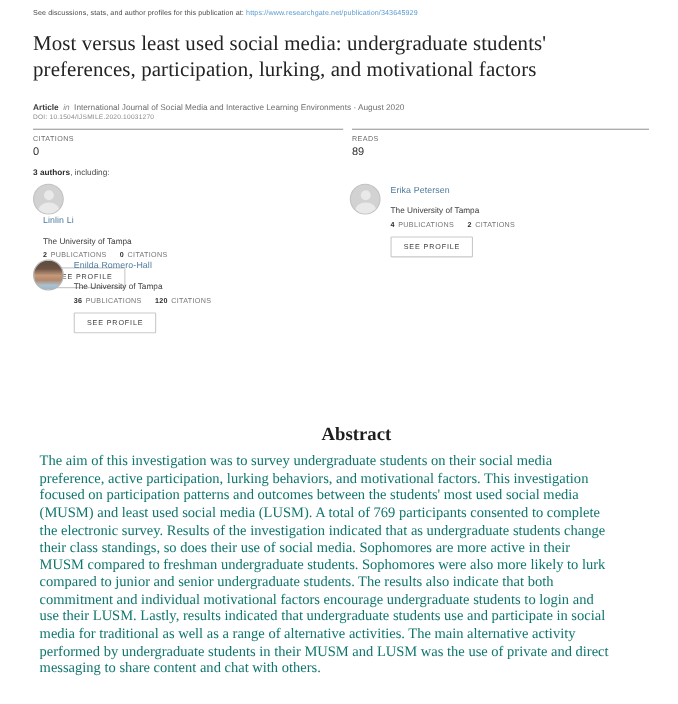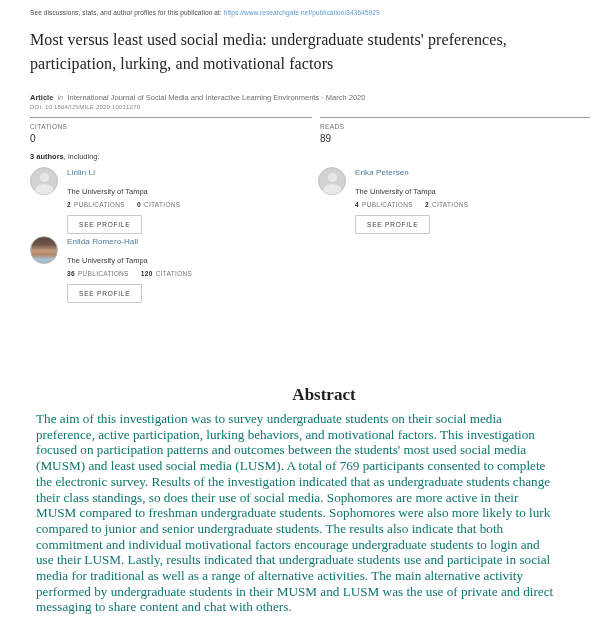--- a/index.html
+++ b/index.html
@@ -17,21 +17,21 @@
   .notice {
     position: absolute; left: 30px; top: 9px; width: 560px;
     font-size: 6.5px; color: #4a4a4a; letter-spacing: 0.1px;
   }
   .notice a { color: #5b9ad0; text-decoration: none; }
 
   
   .title {
     position: absolute; left: 30px; top: 28px; width: 548px;
     font-family: "Liberation Serif", serif;
-    font-size: 16px; line-height: 23.5px; font-weight: 400;
+    font-size: 19px; line-height: 23.5px; font-weight: 400;
     color: #232323; letter-spacing: 0.1px;
   }
 
   
   .meta-line {
     position: absolute; left: 30px; top: 93px;
     font-size: 7.5px; color: #6e6e6e;
   }
   .meta-line .type { font-weight: bold; color: #3a3a3a; }
   .meta-line .in { font-style: italic; color: #8a8a8a; padding: 0 2px; }
@@ -51,21 +51,21 @@
   .stat-value { font-size: 10px; color: #2e2e2e; margin-top: 3px; }
 
   
   .authors-intro {
     position: absolute; left: 30px; top: 152px;
     font-size: 7.5px; color: #4a4a4a;
   }
   .authors-intro b { color: #2e2e2e; }
 
   .author-card { position: absolute; width: 285px; display: flex; }
-  .card-0 { left: 30px;  top: 167px; }
+  .card-0 { left: 30px;  top: 167px; flex-direction: column; }
   .card-1 { left: 318px; top: 167px; }
   .card-2 { left: 30px;  top: 236px; }
 
   .avatar {
     width: 28px; height: 28px; border-radius: 50%;
     background: #d2d2d2; border: 1px solid #c2c2c2;
     flex: 0 0 auto; position: relative; overflow: hidden;
     cursor: pointer;
   }
   .avatar.placeholder::before { 
@@ -117,21 +117,21 @@
 
   <div class="notice">
     <span>See discussions, stats, and author profiles for this publication at: </span><a href="#">https://www.researchgate.net/publication/343645929</a>
   </div>
 
   <div class="title">Most versus least used social media: undergraduate students' preferences, participation, lurking, and motivational factors</div>
 
   <div class="meta-line">
     <span class="type">Article</span>
     <span class="in">in</span>
-    <span>International Journal of Social Media and Interactive Learning Environments · March 2020</span>
+    <span>International Journal of Social Media and Interactive Learning Environments · August 2020</span>
   </div>
 
   <div class="doi-line">DOI: 10.1504/IJSMILE.2020.10031270</div>
 
   <div class="stats-col left">
     <div class="stat-label">CITATIONS</div>
     <div class="stat-value">0</div>
   </div>
   <div class="stats-col right">
     <div class="stat-label">READS</div>

